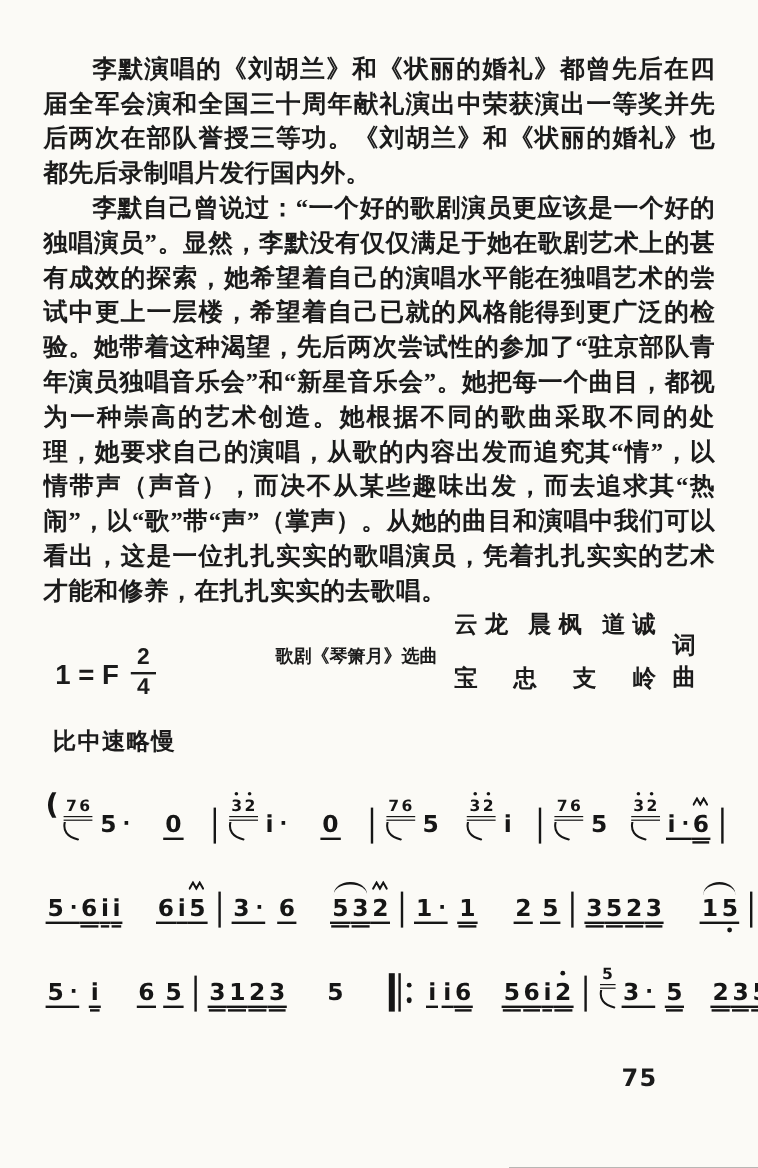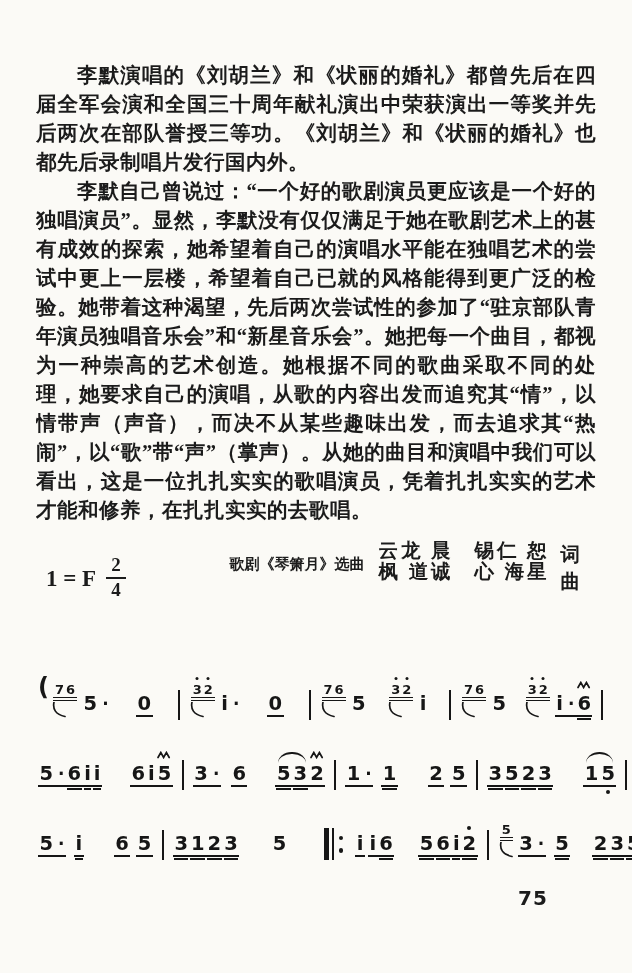--- a/index.html
+++ b/index.html
@@ -1,32 +1,32 @@
 <!DOCTYPE html>
 <html><head>
 <meta charset="utf-8">
 <style>
   html,body{margin:0;padding:0;background:#888;}
   .page{position:relative;width:632px;height:973px;overflow:hidden;background:#fbfaf6;color:#1b1b1b;margin:0 auto;
         font-family:"Liberation Serif","DejaVu Serif",serif;}
-  .content{padding:61px 36px 0 36px;}
+  .content{padding:44px 36px 0 36px;}
   .text-block{height:466px;overflow:hidden;}
   .para{margin:0;font-size:20.5px;line-height:29px;font-weight:600;text-align:justify;text-indent:2em;
         letter-spacing:0.5px;}
   .song-title{margin:26px 0 10px 0;text-align:center;font-size:30px;font-weight:bold;letter-spacing:8px;}
   .meta{position:relative;height:124px;}
   .keysig{position:absolute;left:10px;top:28px;font-size:23px;font-weight:bold;
-          font-family:Liberation Serif, serif;white-space:nowrap;}
+          font-family:Liberation Sans, sans-serif;white-space:nowrap;}
   .frac{display:inline-block;vertical-align:middle;margin:0 0 6px 10px;text-align:center;font-size:19px;line-height:1.1;}
   .frac .num{display:block;border-bottom:2px solid #1b1b1b;padding:0 5px 1px 5px;}
   .frac .den{display:block;padding-top:1px;}
   .tempo{position:absolute;left:8px;top:94px;font-size:19.5px;font-weight:600;letter-spacing:1px;}
   .credits{position:absolute;right:16px;top:0;display:flex;align-items:center;gap:14px;}
   .c-source{font-size:15px;font-weight:600;white-space:nowrap;position:relative;top:3px;}
-  .c-names{width:168px;display:flex;flex-direction:row;gap:24px;}
+  .c-names{width:168px;display:flex;flex-direction:column;gap:24px;}
   .c-row{font-size:19.5px;font-weight:600;text-align:justify;text-align-last:justify;line-height:1.1;}
   .c-roles{align-self:stretch;display:flex;flex-direction:column;justify-content:space-between;padding-top:14px;}
   .c-ci,.c-qu{font-size:19.5px;font-weight:600;}
   
   .music{margin-top:6px;padding-left:2px;color:#161616;font-family:"DejaVu Sans","Liberation Sans",sans-serif;}
   .mline{display:flex;align-items:flex-end;height:48px;margin-bottom:22px;white-space:nowrap;}
   .mline:first-child{height:60px;}
   .nt{position:relative;display:inline-flex;align-items:flex-end;padding:0 1.5px 4px 1.5px;
       font-size:19.5px;font-weight:bold;line-height:1;}
   .nt.u1,.nt.u2{padding-bottom:2px;border-bottom:2px solid #161616;}
@@ -68,25 +68,26 @@
       <p class="para">李默演唱的《刘胡兰》和《状丽的婚礼》都曾先后在四届全军会演和全国三十周年献礼演出中荣获演出一等奖并先后两次在部队誉授三等功。《刘胡兰》和《状丽的婚礼》也都先后录制唱片发行国内外。</p>
       <p class="para">李默自己曾说过：“一个好的歌剧演员更应该是一个好的独唱演员”。显然，李默没有仅仅满足于她在歌剧艺术上的甚有成效的探索，她希望着自己的演唱水平能在独唱艺术的尝试中更上一层楼，希望着自己已就的风格能得到更广泛的检验。她带着这种渴望，先后两次尝试性的参加了“驻京部队青年演员独唱音乐会”和“新星音乐会”。她把每一个曲目，都视为一种崇高的艺术创造。她根据不同的歌曲采取不同的处理，她要求自己的演唱，从歌的内容出发而追究其“情”，以情带声（声音），而决不从某些趣味出发，而去追求其“热闹”，以“歌”带“声”（掌声）。从她的曲目和演唱中我们可以看出，这是一位扎扎实实的歌唱演员，凭着扎扎实实的艺术才能和修养，在扎扎实实的去歌唱。</p>
       <p class="para">无论是歌剧艺术，还是独唱艺术，我们都可以看出李默是一位出色的艺术人才。</p>
     </div>
 
 
     <div class="meta">
       <div class="keysig">
         <span>1 = F</span><span class="frac"><span class="num">2</span><span class="den">4</span></span>
       </div>
+      <div class="tempo">比中速略慢</div>
       <div class="credits">
         <div class="c-source">歌剧《琴箫月》选曲</div>
         <div class="c-names">
           <div class="c-row">云龙 晨枫 道诚</div>
-          <div class="c-row">锡仁 恕心 海星</div>
+          <div class="c-row">宝 忠 支 岭</div>
         </div>
         <div class="c-roles">
           <div class="c-ci">词</div>
           <div class="c-qu">曲</div>
         </div>
       </div>
     </div>
 
     <div class="music" id="music">
         <div class="mline">

